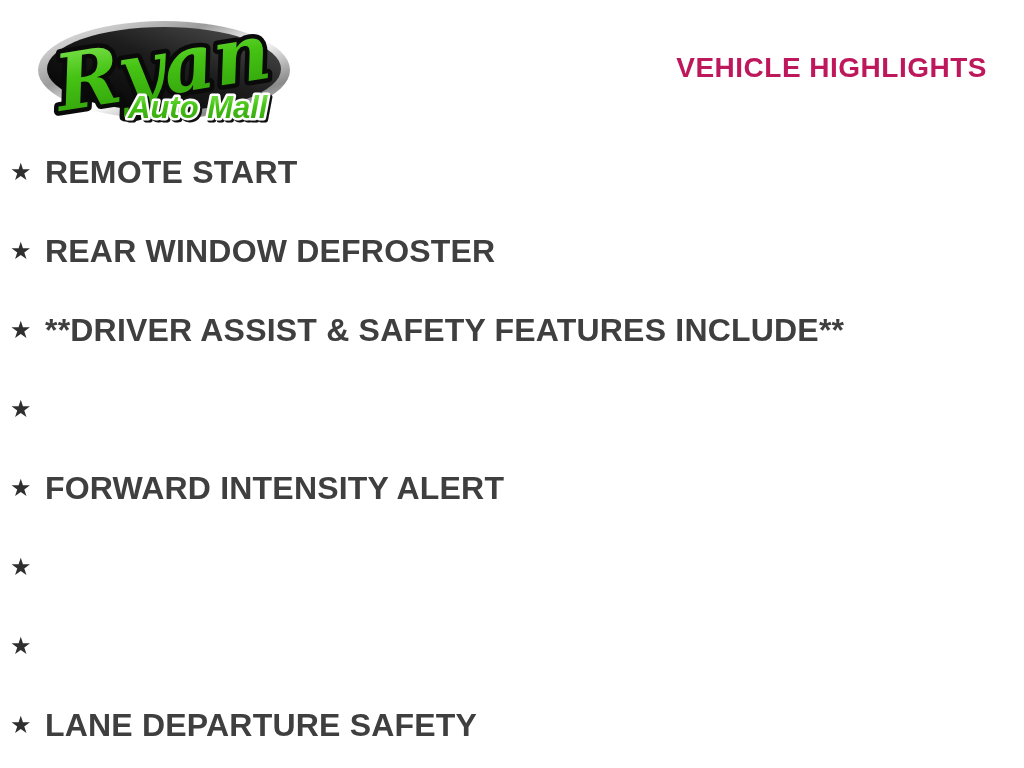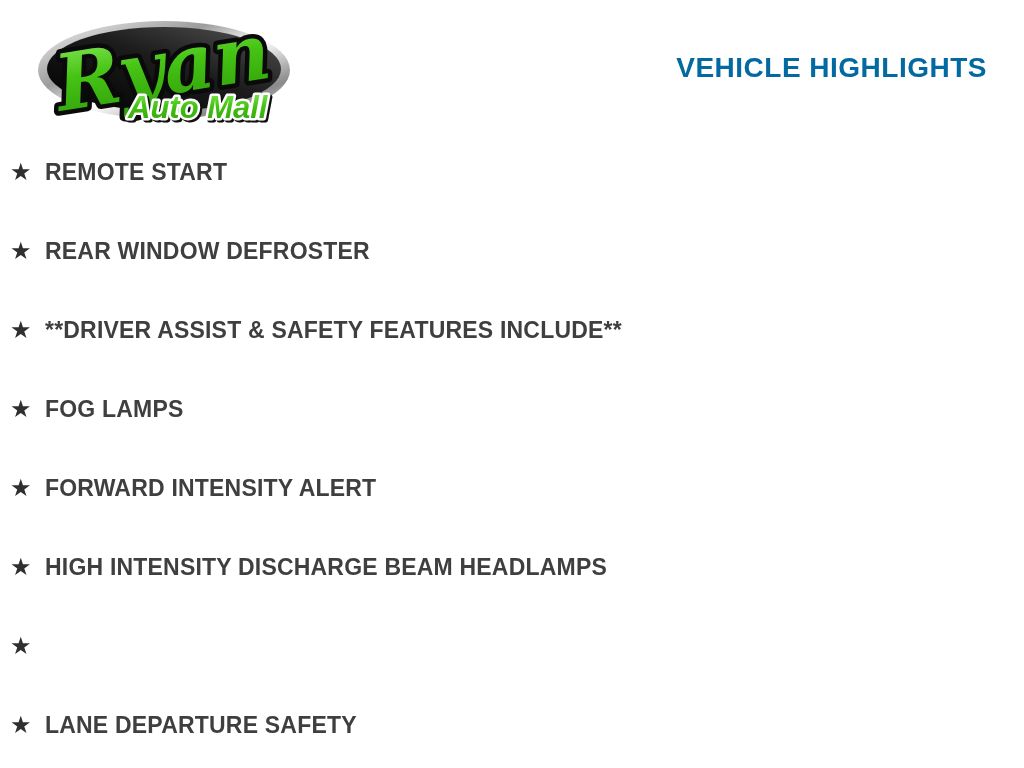--- a/index.html
+++ b/index.html
@@ -35,21 +35,21 @@
     paint-order: stroke fill;
   }
 
   
   .page-title {
     position: absolute;
     top: 52px;
     right: 37px;
     font-size: 28px;
     font-weight: bold;
-    color: #0369a1;
+    color: #be185d;
     letter-spacing: 0.5px;
     white-space: nowrap;
   }
 
   
   .highlights-list {
     position: absolute;
     left: 10px;
     top: 133px;
     width: 1000px;
@@ -65,21 +65,21 @@
     font-size: 24px;
     line-height: 1;
     color: #2f2f2f;
     width: 26px;
     flex: 0 0 26px;
     text-align: left;
     margin-right: 9px;
     transform: translateY(-1px);
   }
   .item-label {
-    font-size: 23px;
+    font-size: 32px;
     font-weight: bold;
     color: #3f3f3f;
     letter-spacing: 0.2px;
   }
 </style>
 </head>
 <body>
 
 <div class="page">
 
@@ -125,29 +125,27 @@
       <li class="highlight-item">
       <span class="star-bullet">★</span>
       <span class="item-label">REAR WINDOW DEFROSTER</span>
     </li>
       <li class="highlight-item">
       <span class="star-bullet">★</span>
       <span class="item-label">**DRIVER ASSIST &amp; SAFETY FEATURES INCLUDE**</span>
     </li>
       <li class="highlight-item">
       <span class="star-bullet">★</span>
-      <span class="item-label">FOG LAMPS</span>
     </li>
       <li class="highlight-item">
       <span class="star-bullet">★</span>
       <span class="item-label">FORWARD INTENSITY ALERT</span>
     </li>
       <li class="highlight-item">
       <span class="star-bullet">★</span>
-      <span class="item-label">HIGH INTENSITY DISCHARGE BEAM HEADLAMPS</span>
     </li>
       <li class="highlight-item">
       <span class="star-bullet">★</span>
     </li>
       <li class="highlight-item">
       <span class="star-bullet">★</span>
       <span class="item-label">LANE DEPARTURE SAFETY</span>
     </li>
     </ul>
 

